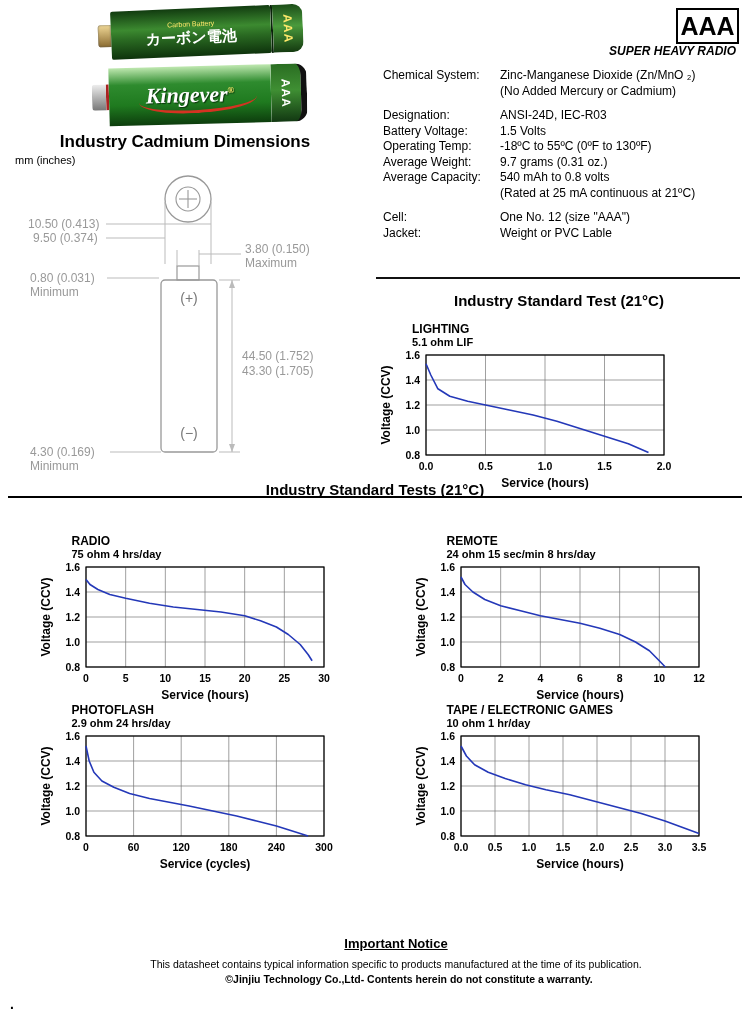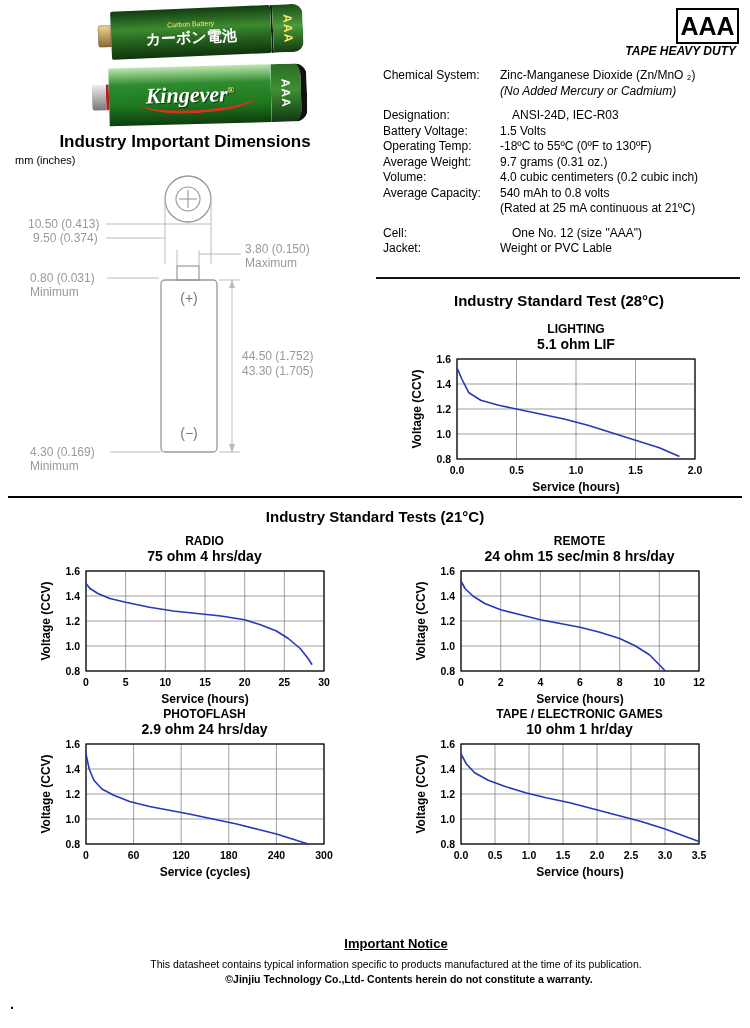--- a/index.html
+++ b/index.html
@@ -29,34 +29,34 @@
   .dims-title{left:15px;top:132px;width:340px;text-align:center;font-size:17px;font-weight:bold;}
   .dims-sub{left:15px;top:154px;width:340px;font-size:11px;}
   .aaa-box{left:676px;top:8px;width:59px;height:32px;border:2.5px solid #000;line-height:32px;font-size:25px;font-weight:bold;text-align:center;}
   .tagline{left:520px;top:44px;width:216px;text-align:right;font-weight:bold;font-style:italic;font-size:12px;}
 
   
   .specs{left:383px;top:68px;width:357px;font-size:12px;line-height:15.5px;}
   .spec-row{display:flex;}
   .spec-label{width:117px;font-weight:normal;flex:0 0 auto;}
   .spec-value{flex:1;}
-  .italic{font-style:italic;}
-  .gap-before{margin-top:9px;gap:12px;}
+  .italic{}
+  .gap-before{margin-top:9px;}
 
   .right-hr{left:376px;top:277px;width:364px;border-top:2px solid #111;height:0;}
   .single-heading{left:378px;top:292px;width:362px;text-align:center;font-weight:bold;font-size:15px;}
   .full-hr{left:8px;top:496px;width:734px;border-top:2px solid #000;height:0;}
-  .multi-heading{left:0;top:508px;width:750px;text-align:center;font-weight:bold;font-size:15px;}
-
-  
-  .chart-block{display:flex;flex-direction:column;align-items:center;}
+  .multi-heading{left:0;top:481px;width:750px;text-align:center;font-weight:bold;font-size:15px;}
+
+  
+  .chart-block{display:flex;flex-direction:column;}
   .chart-lighting{left:378px;top:322px;width:362px;}
   .charts-grid{left:0;top:534px;width:750px;display:grid;grid-template-columns:1fr 1fr;justify-items:center;}
   .chart-title{font-size:12px;font-weight:bold;padding-left:34px;}
-  .chart-subtitle{font-size:14px;font-weight:bold;padding-left:34px;margin-bottom:2px;}
+  .chart-subtitle{font-size:11px;font-weight:bold;padding-left:34px;margin-bottom:2px;}
   .chart-canvas{line-height:0;}
   .tick{font:bold 10.5px "Liberation Sans",sans-serif;fill:#000;}
   .axis-label{font:bold 12px "Liberation Sans",sans-serif;fill:#000;}
 
   
   .dims-svg{left:10px;top:166px;}
   .dim{fill:#999;font-size:12px;font-family:"Liberation Sans",sans-serif;}
   .dimsign{fill:#777;font-size:14px;font-family:"Liberation Sans",sans-serif;}
 
   
@@ -88,21 +88,21 @@
         <div class="kingever"><span>Kingever</span><span class="reg">®</span></div>
         <div class="swoosh"></div>
       </div>
       <div class="bat-cap2">
         <span class="bat-aaa bat-aaa-w">AAA</span>
       </div>
     </div>
   </div>
 
   <div class="abs aaa-box">AAA</div>
-  <div class="abs tagline">TAPE HEAVY DUTY</div>
+  <div class="abs tagline">SUPER HEAVY RADIO</div>
 
   <div class="abs specs">
     <div class="spec-row">
       <div class="spec-label">Chemical System:</div>
       <div class="spec-value">
         <div>Zinc-Manganese Dioxide (Zn/MnO ₂)</div>
         <div class="italic">(No Added Mercury or Cadmium)</div>
       </div>
     </div>
     <div class="spec-row gap-before">
@@ -115,41 +115,37 @@
     </div>
     <div class="spec-row">
       <div class="spec-label">Operating Temp:</div>
       <div class="spec-value">-18ºC to 55ºC (0ºF to 130ºF)</div>
     </div>
     <div class="spec-row">
       <div class="spec-label">Average Weight:</div>
       <div class="spec-value">9.7 grams (0.31 oz.)</div>
     </div>
     <div class="spec-row">
-      <div class="spec-label">Volume:</div>
-      <div class="spec-value">4.0 cubic centimeters (0.2 cubic inch)</div>
-    </div>
-    <div class="spec-row">
       <div class="spec-label">Average Capacity:</div>
       <div class="spec-value">
         <div>540 mAh to 0.8 volts</div>
         <div>(Rated at 25 mA continuous at 21ºC)</div>
       </div>
     </div>
     <div class="spec-row gap-before">
       <div class="spec-label">Cell:</div>
       <div class="spec-value">One No. 12 (size "AAA")</div>
     </div>
     <div class="spec-row">
       <div class="spec-label">Jacket:</div>
       <div class="spec-value">Weight or PVC Lable</div>
     </div>
   </div>
 
-  <div class="abs dims-title">Industry Important Dimensions</div>
+  <div class="abs dims-title">Industry Cadmium Dimensions</div>
   <div class="abs dims-sub">mm (inches)</div>
 
   <svg class="abs dims-svg" width="370" height="330" viewBox="0 0 370 330">
 
     <circle cx="178" cy="33" r="23" fill="none" stroke="#999" stroke-width="1.3"></circle>
     <circle cx="178" cy="33" r="12" fill="none" stroke="#999" stroke-width="1.1"></circle>
     <line x1="169" y1="33" x2="187" y2="33" stroke="#999" stroke-width="1.1"></line>
     <line x1="178" y1="24" x2="178" y2="42" stroke="#999" stroke-width="1.1"></line>
 
     <line x1="155" y1="36" x2="155" y2="98" stroke="#bbb" stroke-width="1"></line>
@@ -182,21 +178,21 @@
     <polygon points="222,286 219,278 225,278" fill="#bbb"></polygon>
     <text x="232" y="194" class="dim">44.50 (1.752)</text>
     <text x="232" y="209" class="dim">43.30 (1.705)</text>
 
     <line x1="100" y1="286" x2="151" y2="286" stroke="#bbb" stroke-width="1"></line>
     <text x="20" y="290" class="dim">4.30 (0.169)</text>
     <text x="20" y="304" class="dim">Minimum</text>
   </svg>
 
   <div class="abs right-hr"></div>
-  <div class="abs single-heading">Industry Standard Test (28°C)</div>
+  <div class="abs single-heading">Industry Standard Test (21°C)</div>
   <div class="abs chart-block chart-lighting">
     <div class="chart-title">LIGHTING</div>
     <div class="chart-subtitle">5.1 ohm LIF</div>
     <div class="chart-canvas"><svg width="300" height="141" viewBox="0 0 300 141">
           <line x1="48" y1="5" x2="48" y2="105" stroke="#777" stroke-width="0.7"></line>
           <text x="48" y="120" text-anchor="middle" class="tick">0.0</text>
           <line x1="107.5" y1="5" x2="107.5" y2="105" stroke="#777" stroke-width="0.7"></line>
           <text x="107.5" y="120" text-anchor="middle" class="tick">0.5</text>
           <line x1="167" y1="5" x2="167" y2="105" stroke="#777" stroke-width="0.7"></line>
           <text x="167" y="120" text-anchor="middle" class="tick">1.0</text>

